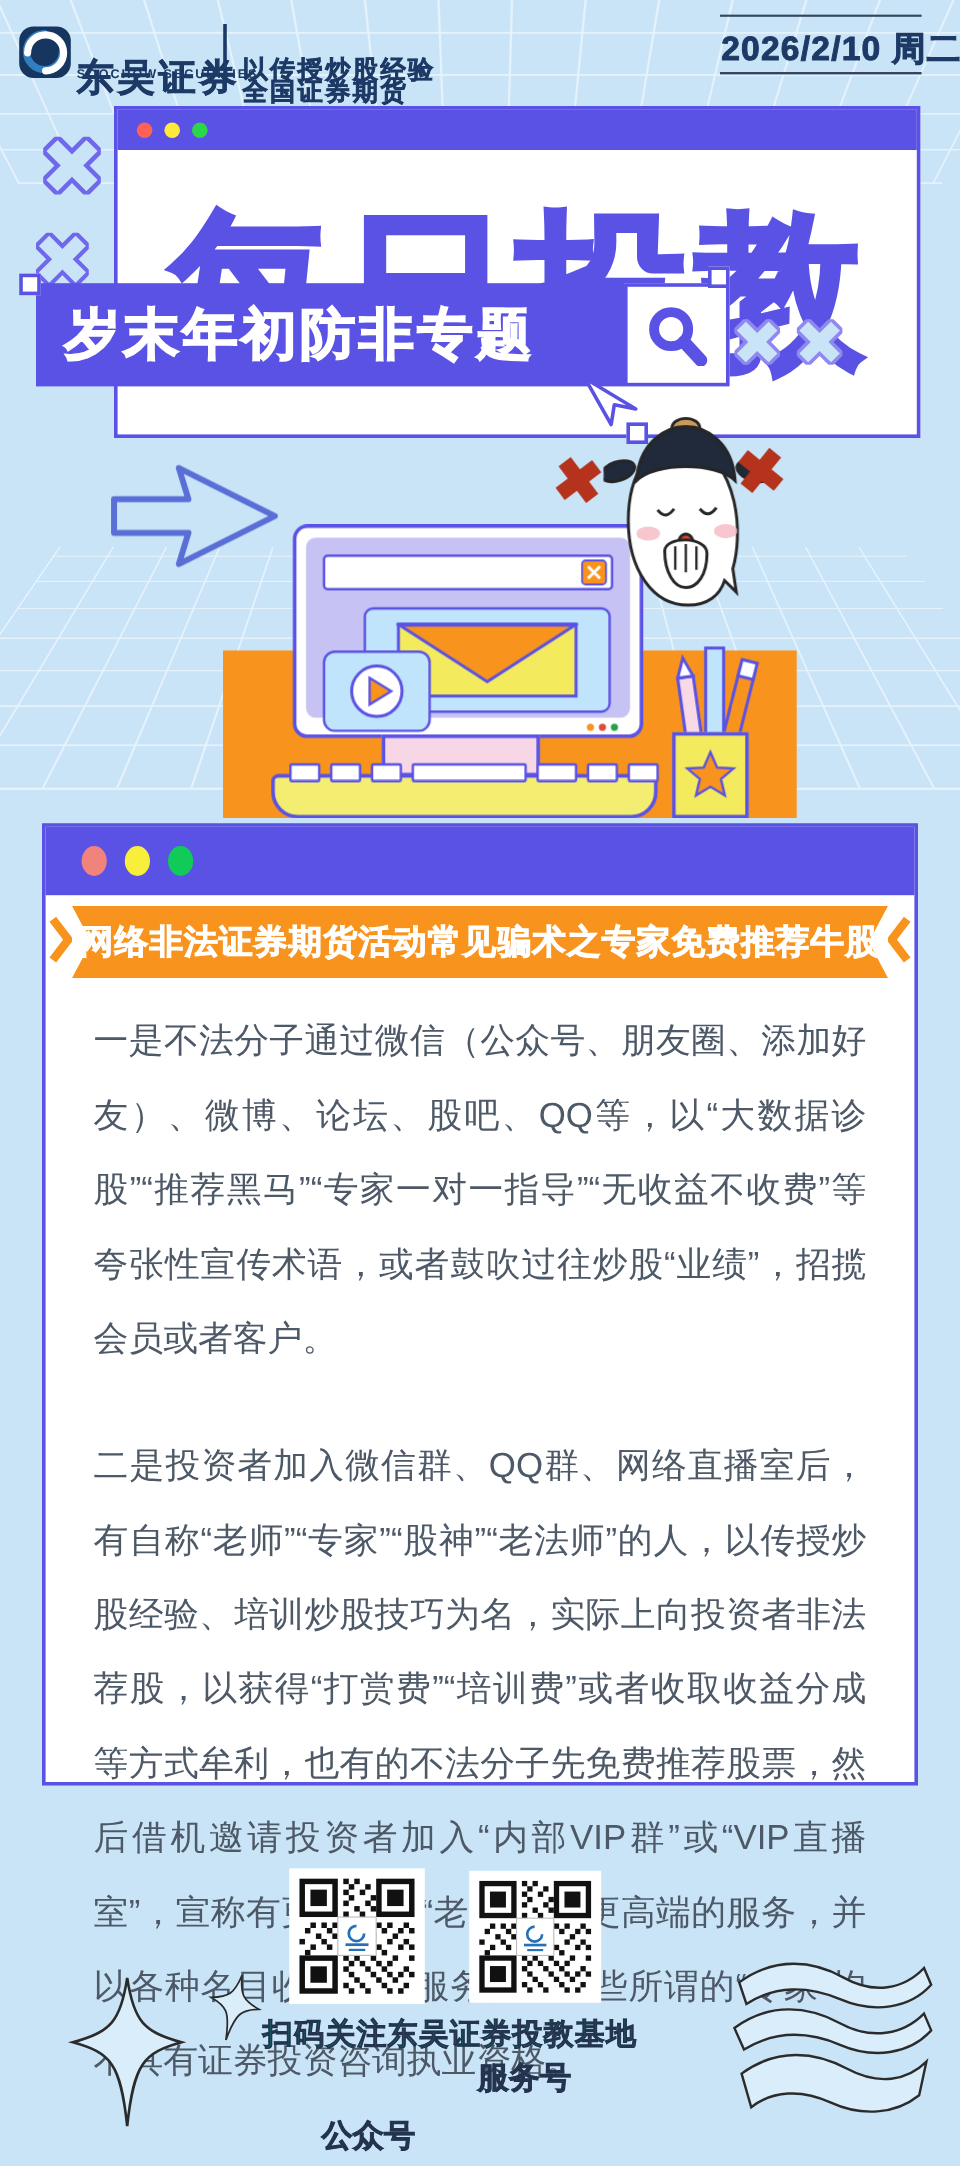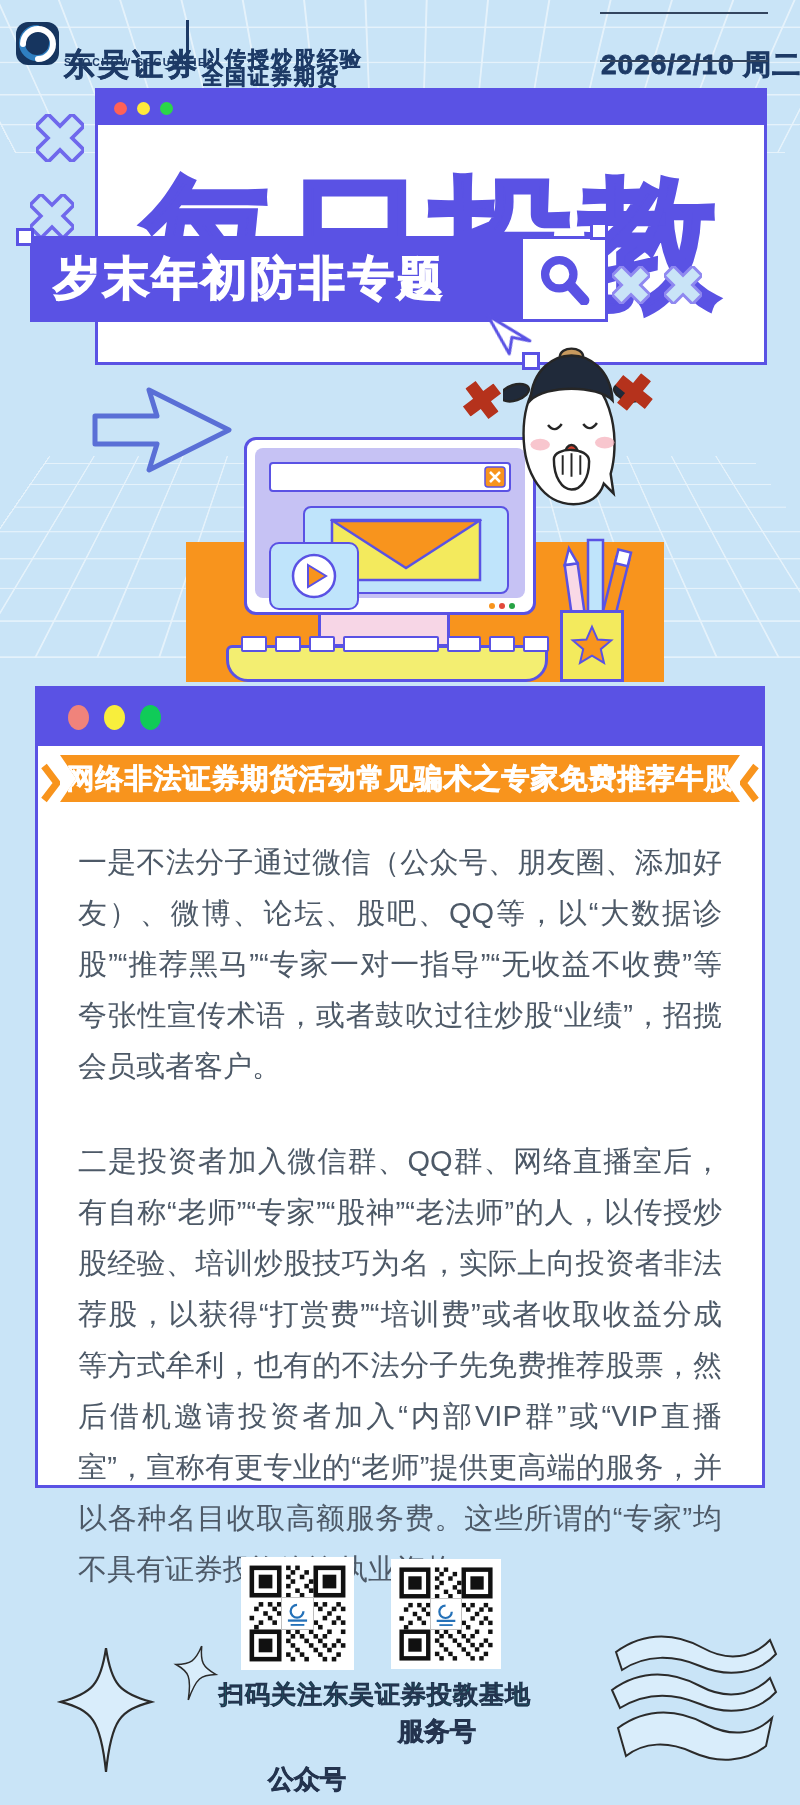--- a/index.html
+++ b/index.html
@@ -15,47 +15,47 @@
   .grid-top{left:-70px;top:-10px;width:940px;height:230px;
     transform:perspective(520px) rotateX(-30deg);transform-origin:50% 0%;}
   .grid-mid{left:-90px;top:318px;width:980px;height:340px;
     transform:perspective(480px) rotateX(34deg);transform-origin:50% 100%;}
 
   
   .brand-cn{font-size:31px;font-weight:bold;color:#1d3a66;letter-spacing:3px;-webkit-text-stroke:.6px #1d3a66;}
   .brand-en{font-size:10.5px;font-weight:bold;color:#1d3a66;letter-spacing:1.6px;}
   .org-line{font-size:21px;font-weight:bold;color:#1d3a66;letter-spacing:2px;line-height:27px;-webkit-text-stroke:.5px #1d3a66;}
   .hdr-div{width:3px;height:46px;background:#1d3a66;}
-  .date-txt{font-size:28px;font-weight:900;color:#1d3a66;letter-spacing:1px;-webkit-text-stroke:.8px #1d3a66;white-space:nowrap;margin-top:24px;}
+  .date-txt{font-size:28px;font-weight:900;color:#1d3a66;letter-spacing:1px;-webkit-text-stroke:.8px #1d3a66;white-space:nowrap;}
   .date-line{height:2px;background:#33455f;}
 
   
   .hero-win{left:95px;top:88px;width:672px;height:277px;background:#fff;border:3px solid #5a52e4;box-sizing:border-box;}
   .hero-head{height:34px;background:#5a52e4;display:flex;align-items:center;padding-left:16px;gap:10px;}
   .dot{border-radius:50%;}
   .hero-title{position:absolute;left:0;right:0;top:36px;bottom:0;display:flex;align-items:center;justify-content:center;
     font-size:142px;font-weight:900;color:#5a52e4;letter-spacing:4px;-webkit-text-stroke:4px #5a52e4;white-space:nowrap;}
 
   .search-bar{left:30px;top:236px;width:490px;height:86px;background:#5a52e4;display:flex;align-items:center;padding-left:24px;box-sizing:border-box;}
   .search-txt{font-size:46px;font-weight:900;color:#fff;letter-spacing:3px;-webkit-text-stroke:1.5px #fff;white-space:nowrap;}
   .search-box{left:520px;top:236px;width:88px;height:86px;background:#fff;border:3px solid #5a52e4;box-sizing:border-box;
     display:flex;align-items:center;justify-content:center;}
   .handle{width:18px;height:18px;background:#fff;border:3px solid #5a52e4;box-sizing:border-box;}
 
   
   .card{left:35px;top:686px;width:730px;height:802px;background:#fff;border:3px solid #5a52e4;box-sizing:border-box;}
   .card-head{height:57px;background:#5a52e4;display:flex;align-items:center;padding-left:30px;gap:15px;}
   .card-dot{width:21px;height:25px;border-radius:50%;}
-  .banner-wrap{position:absolute;left:0;right:0;top:66px;height:47px;}
+  .banner-wrap{position:absolute;left:0;right:0;top:66px;height:60px;}
   .banner-bar{position:absolute;left:22px;right:22px;top:0;bottom:0;background:#f8941d;
     clip-path:polygon(0 0,100% 0,calc(100% - 16px) 50%,100% 100%,0 100%,16px 50%);
     display:flex;align-items:center;justify-content:center;}
   .banner-txt{font-size:28px;font-weight:bold;color:#fff;letter-spacing:1px;-webkit-text-stroke:.8px #fff;white-space:nowrap;}
   .card-body{position:absolute;left:40px;right:40px;top:148px;}
-  .card-body p{margin:0 0 44px 0;font-size:29px;line-height:51px;color:#4d5967;text-align:justify;}
+  .card-body p{margin:0 0 44px 0;font-size:29px;line-height:62px;color:#4d5967;text-align:justify;}
 
   
   .qr{position:absolute;background:#fff;line-height:0;padding:4px;}
   .footer-caption{left:150px;top:1678px;width:450px;text-align:center;font-size:25px;font-weight:bold;
     color:#0f766e;letter-spacing:1px;-webkit-text-stroke:.6px #24344f;}
   .footer-label{position:absolute;top:1714px;width:90px;text-align:center;font-size:26px;font-weight:bold;
     color:#24344f;-webkit-text-stroke:.6px #24344f;}
 
   
   .orange-rect{left:186px;top:542px;width:478px;height:140px;background:#f8941d;}

